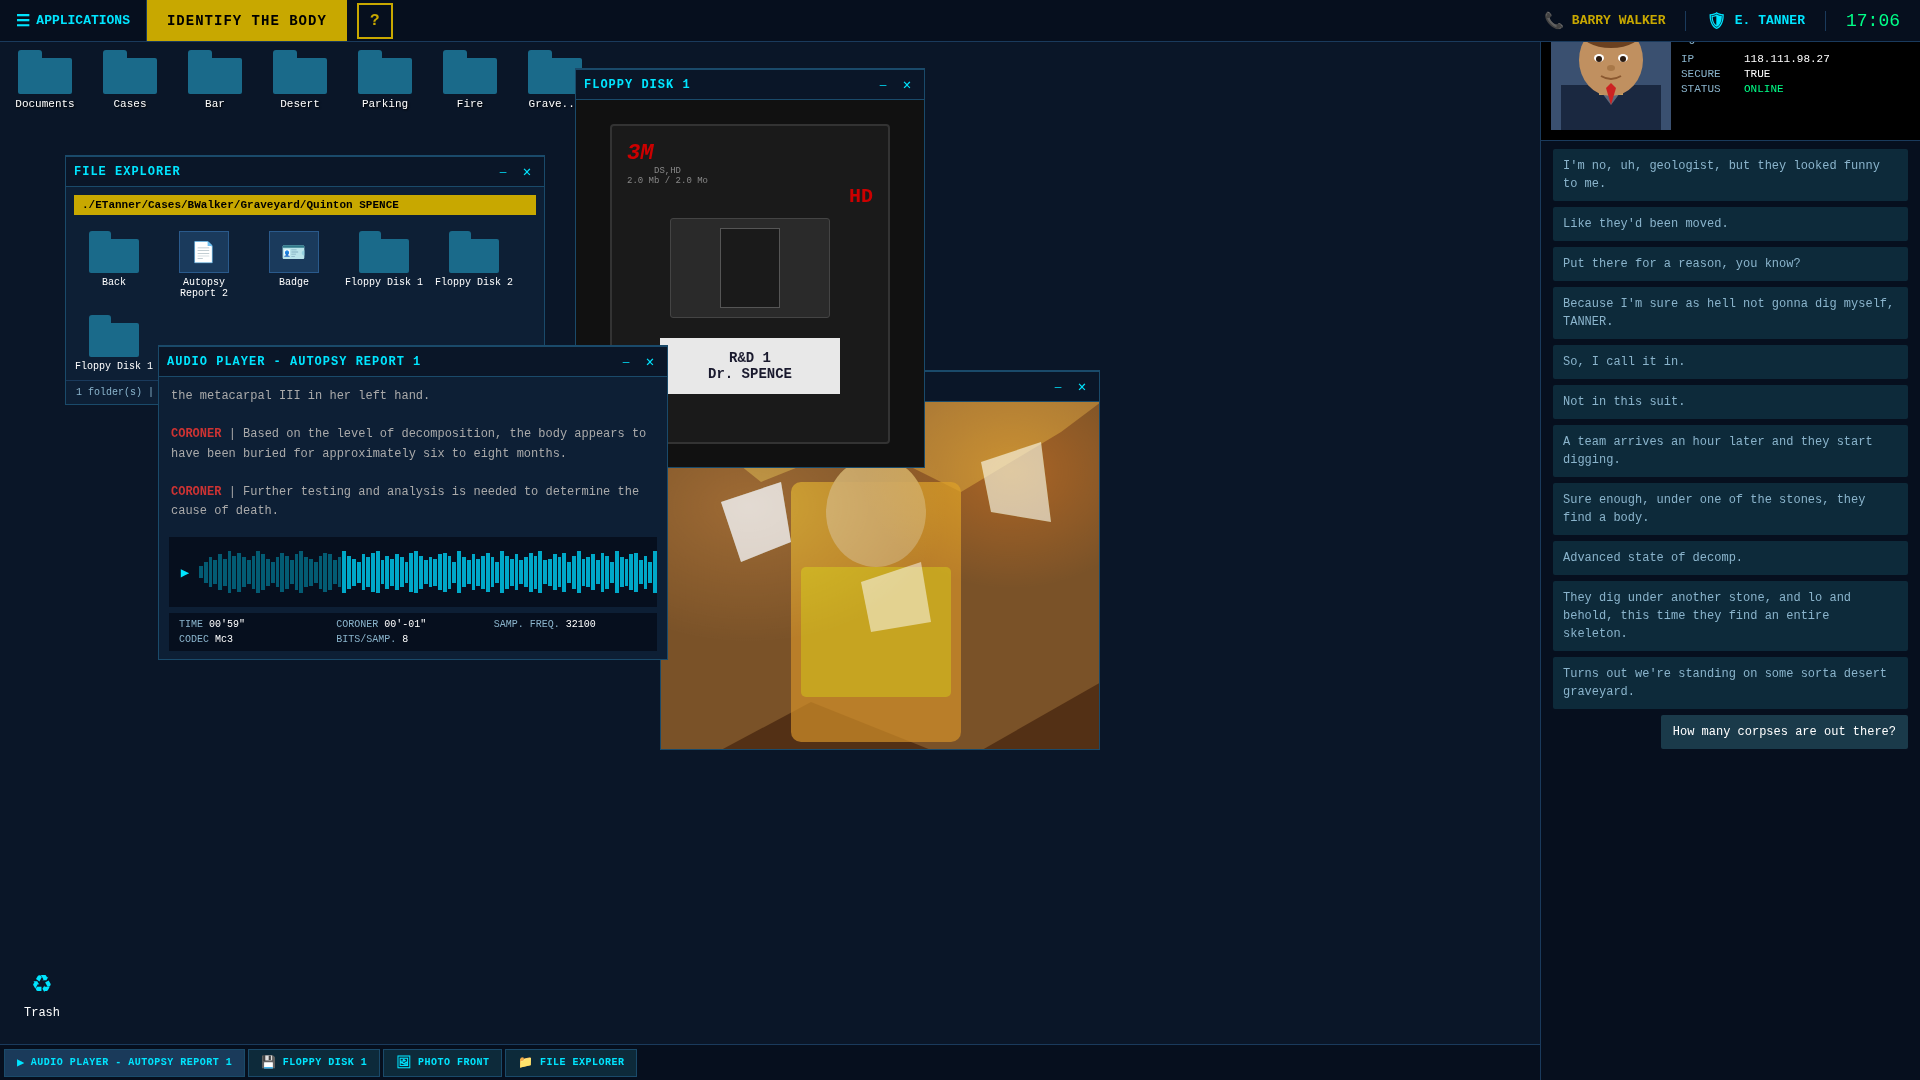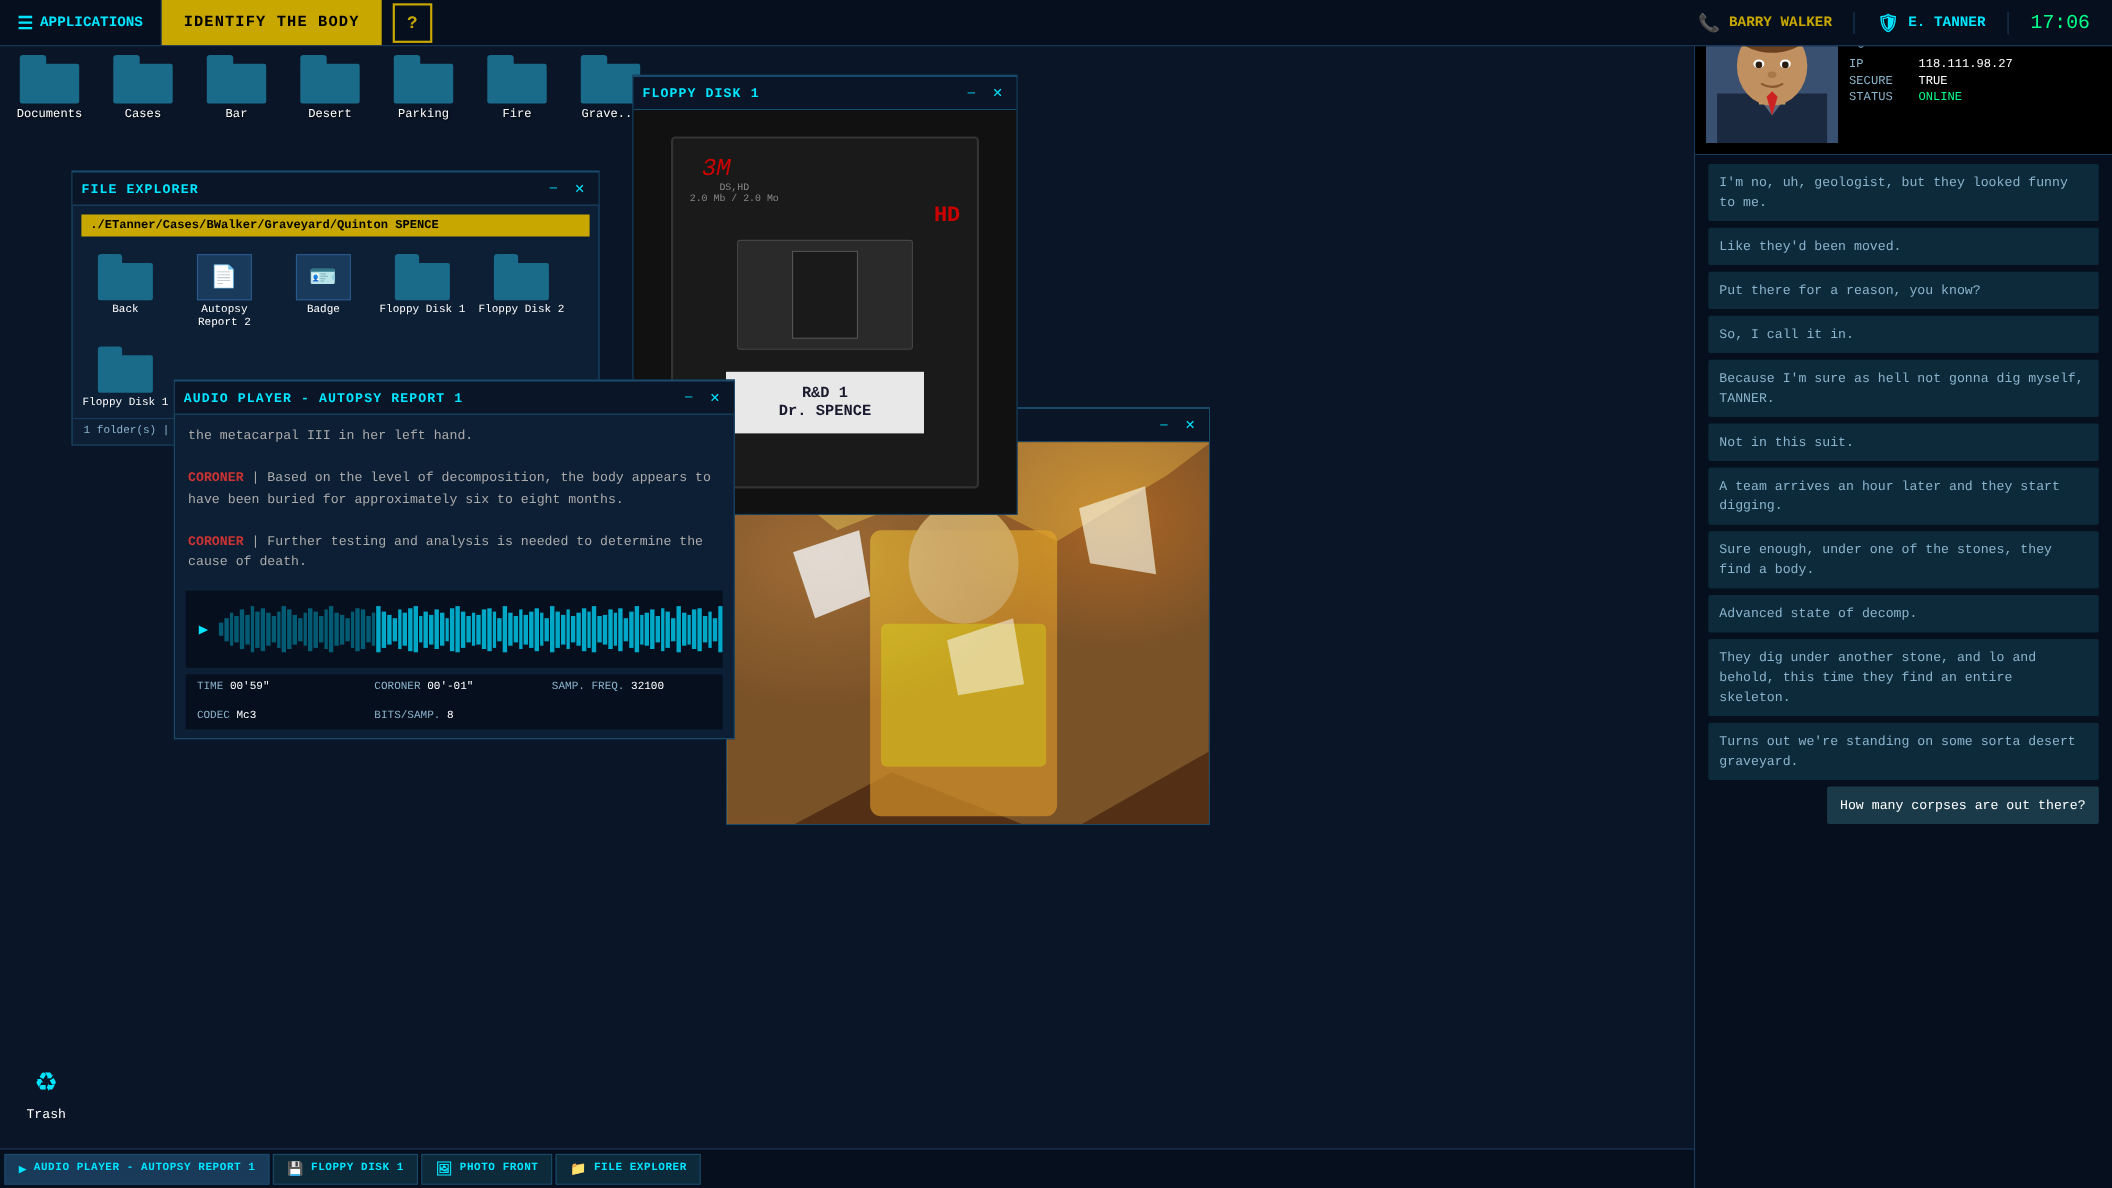--- a/index.html
+++ b/index.html
@@ -248,23 +248,22 @@
       padding: 15px;
     }
     .floppy-top {
       display: flex; justify-content: space-between;
       align-items: flex-start;
       width: 100%;
     }
     .floppy-brand {
       color: #cc0000;
       font-size: 22px;
-      font-weight: normal;
+      font-weight: bold;
       font-style: italic;
-      margin-left: 11px;
     }
     .floppy-specs {
       font-size: 9px;
       color: #888;
       text-align: center;
     }
     .floppy-hd {
       color: #cc0000;
       font-size: 20px;
       font-weight: bold;
@@ -359,21 +358,21 @@
     }
     .wbar {
       flex: 1;
       background: #00a8c8;
       min-width: 2px;
     }
     .audio-meta {
       padding: 6px 10px;
       display: grid;
       grid-template-columns: 1fr 1fr 1fr;
-      gap: 16px;
+      gap: 4px;
       font-size: 10px;
       background: #060f1e;
       margin: 0 10px 8px;
     }
     .meta-item { display: flex; gap: 6px; }
     .meta-key { color: #8ab4cc; }
     .meta-val { color: #fff; }
 
     
     .right-panel {
@@ -810,22 +809,22 @@
           <span class="stat-key">STATUS</span>
           <span class="stat-val green">ONLINE</span>
         </div>
       </div>
     </div>
   </div>
   <div class="chat-messages" id="chat-container">
   <div class="chat-msg">I'm no, uh, geologist, but they looked funny to me.</div>
       <div class="chat-msg">Like they'd been moved.</div>
       <div class="chat-msg">Put there for a reason, you know?</div>
+      <div class="chat-msg">Because I'm sure as hell not gonna dig myself, TANNER.</div>
       <div class="chat-msg">So, I call it in.</div>
-      <div class="chat-msg">Because I'm sure as hell not gonna dig myself, TANNER.</div>
       <div class="chat-msg">Not in this suit.</div>
       <div class="chat-msg">A team arrives an hour later and they start digging.</div>
       <div class="chat-msg">Sure enough, under one of the stones, they find a body.</div>
       <div class="chat-msg">Advanced state of decomp.</div>
       <div class="chat-msg">They dig under another stone, and lo and behold, this time they find an entire skeleton.</div>
       <div class="chat-msg">Turns out we're standing on some sorta desert graveyard.</div>
       <div class="chat-answer">How many corpses are out there?</div>
     </div>
 </div>
 

